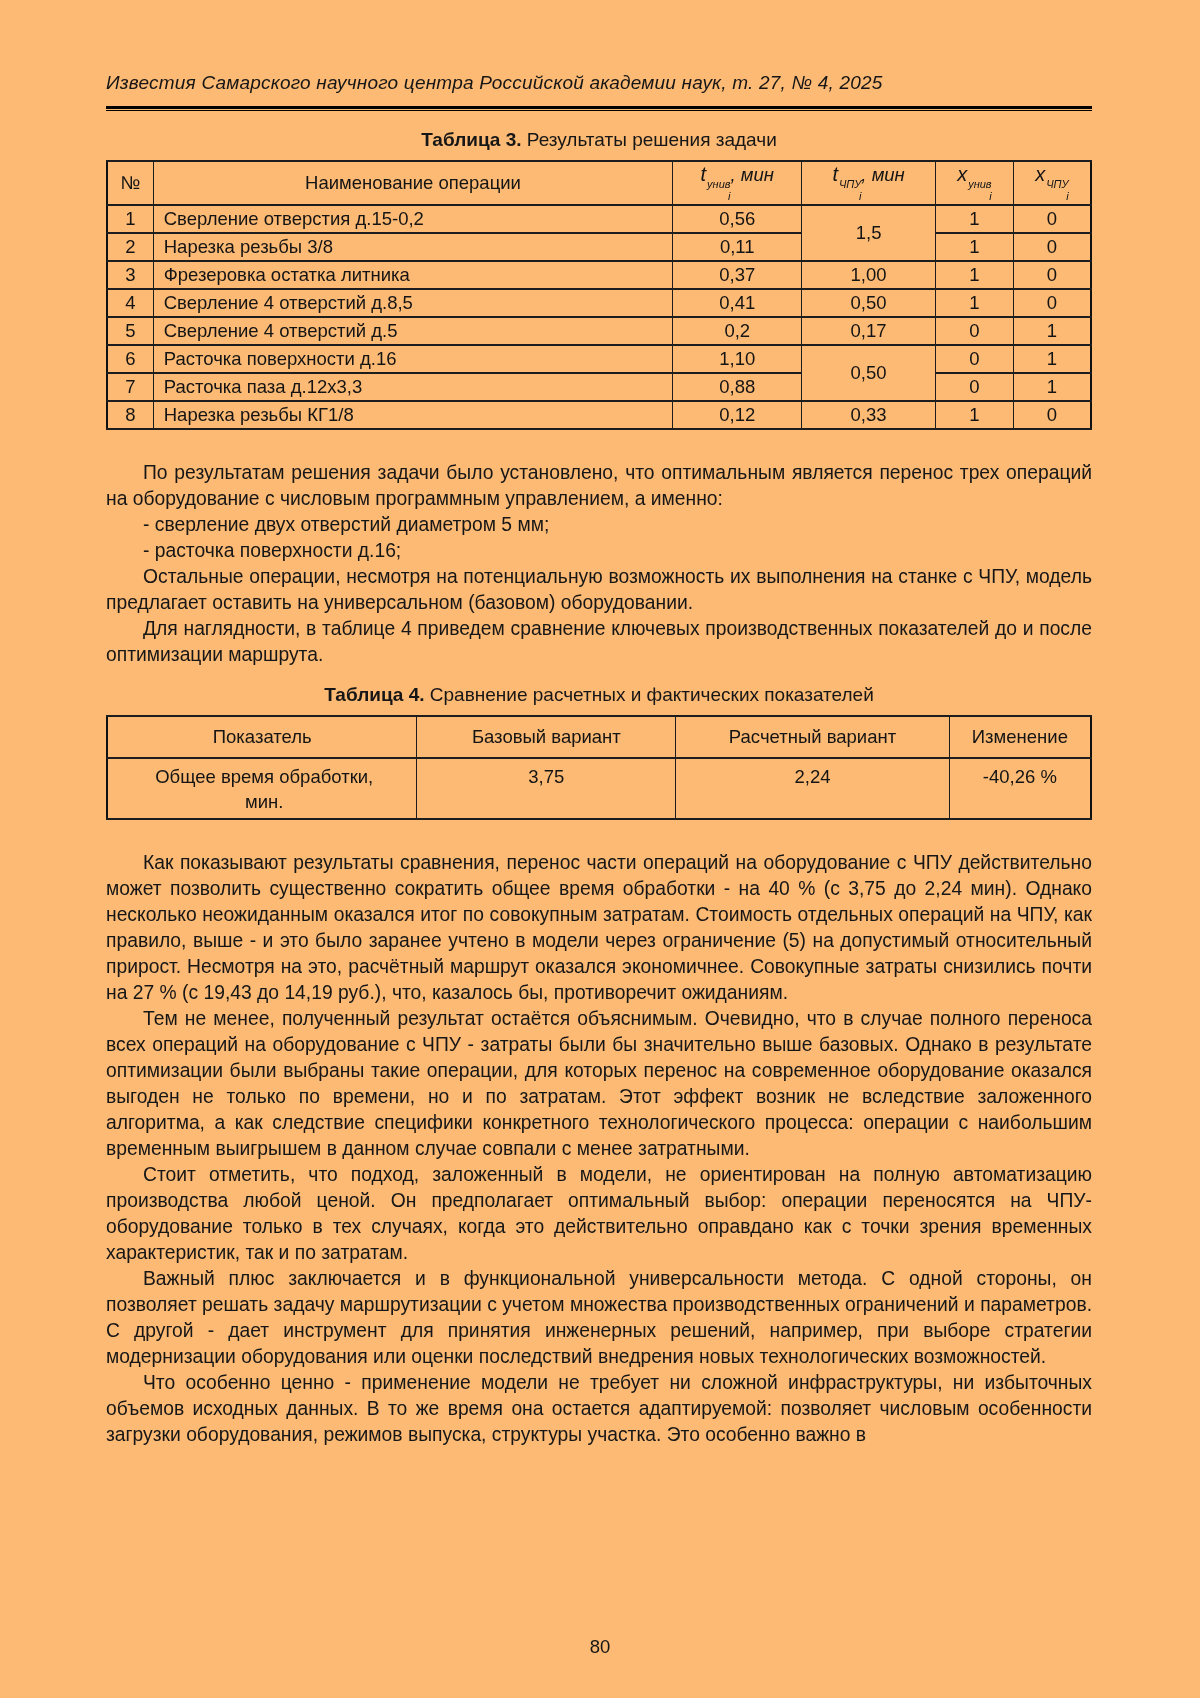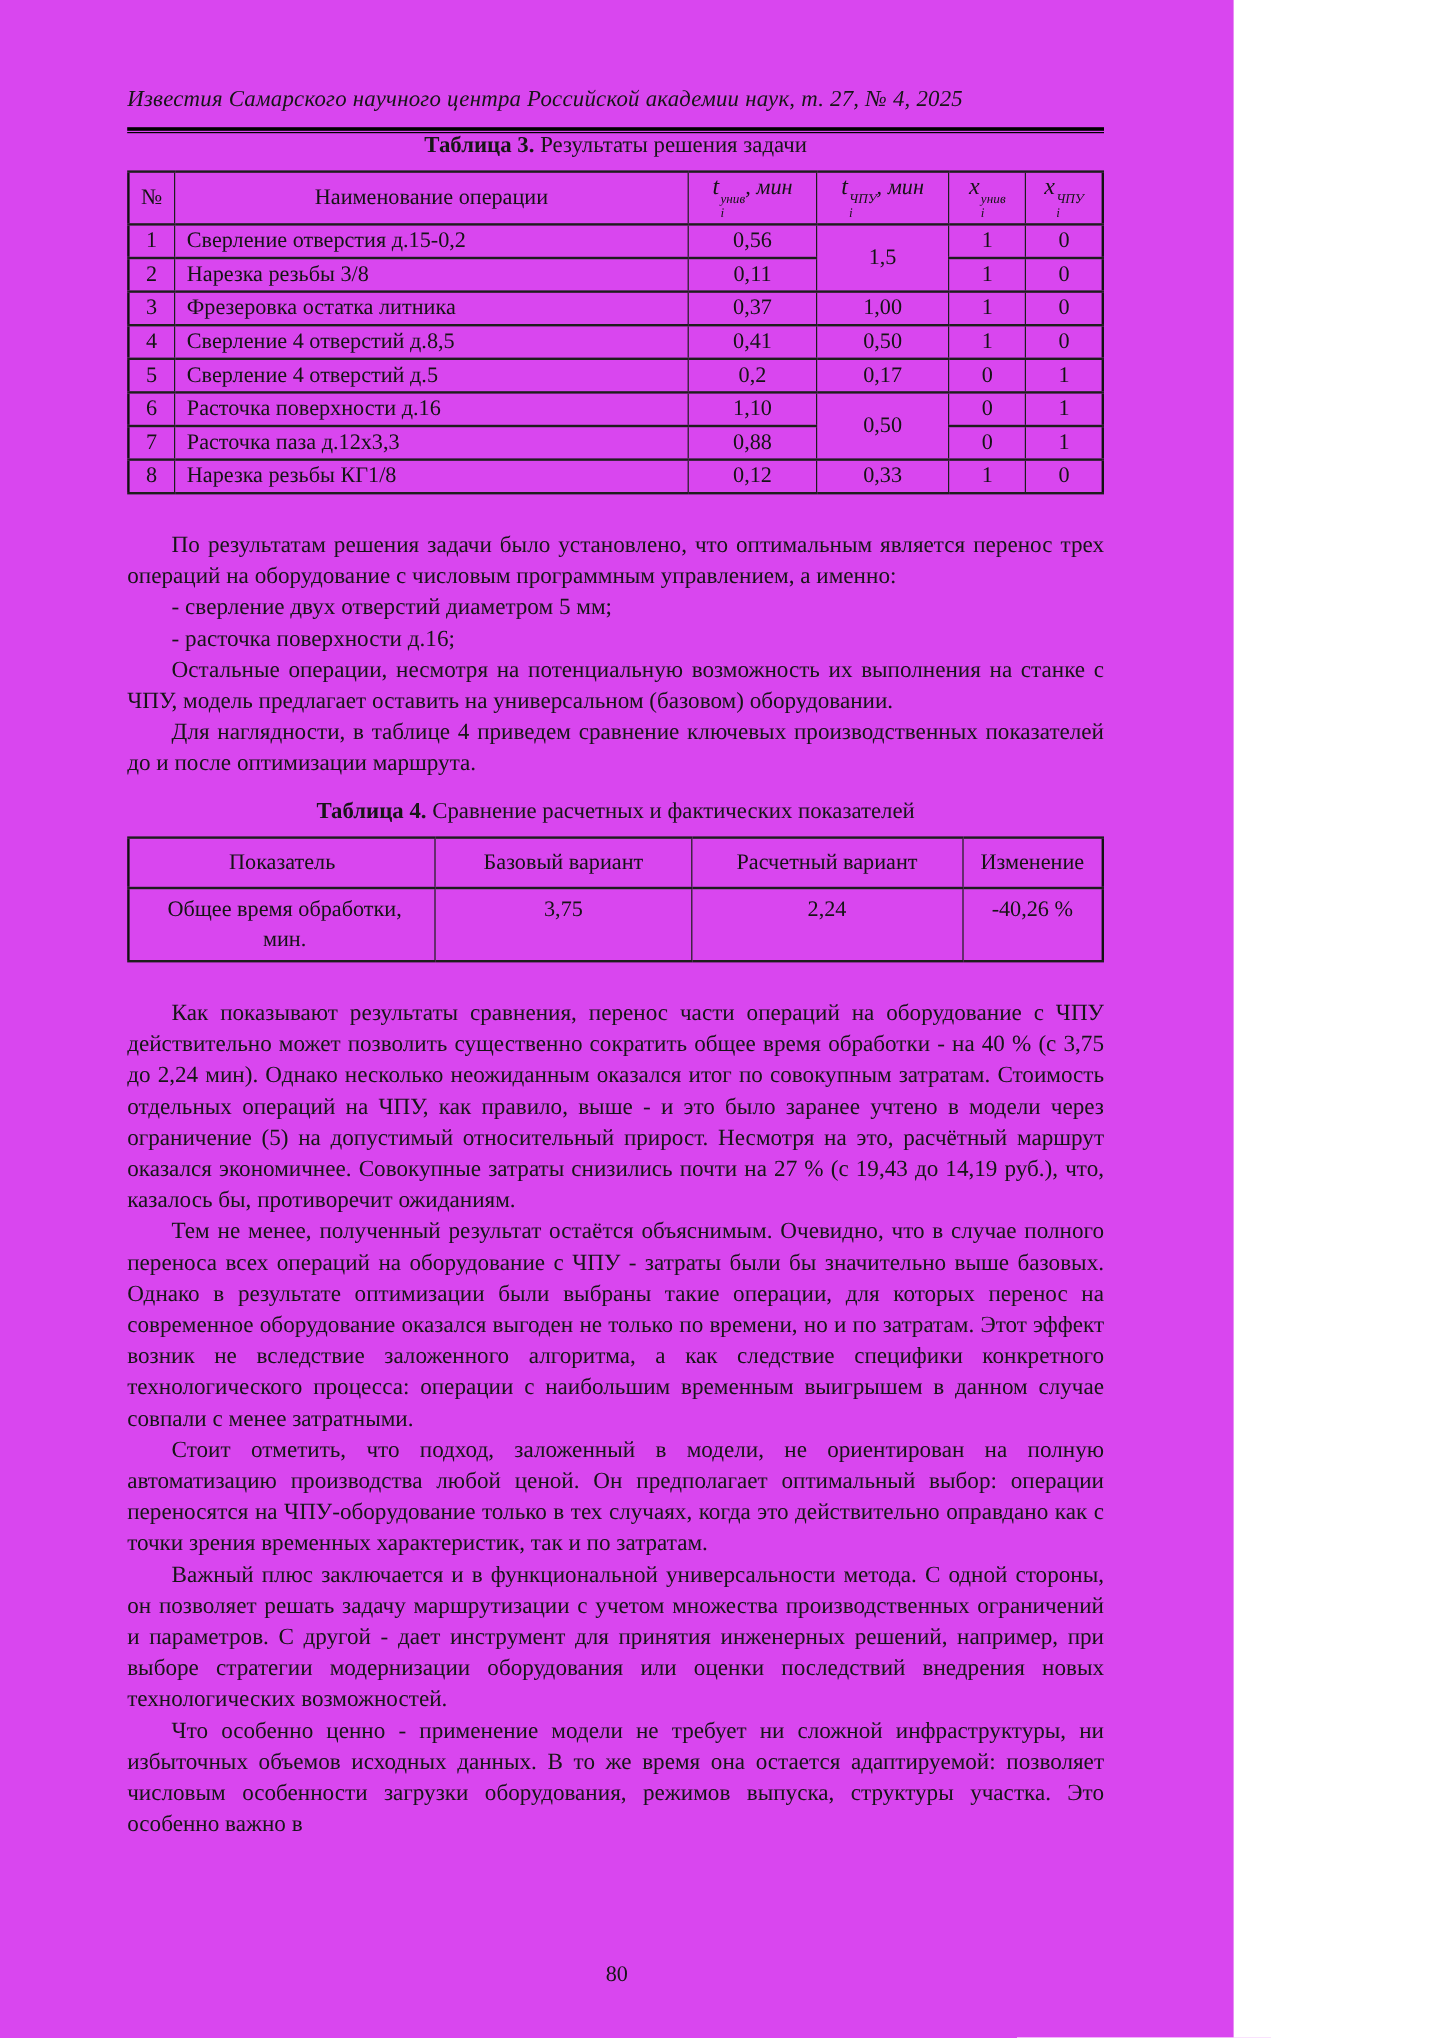--- a/index.html
+++ b/index.html
@@ -1,43 +1,44 @@
 <!DOCTYPE html>
 <html lang="ru"><head>
 <meta charset="utf-8">
 <style>
   * { box-sizing: border-box; }
   html, body { margin: 0; padding: 0; background: #ffffff; }
   .page {
     position: relative;
-    width: 1028px;
+    width: 1200px;
     height: 1698px;
-    background: #d946ef;
+    background: #fdba74;
     color: #161616;
-    font-family: Liberation Serif, serif;
+    font-family: Liberation Sans, sans-serif;
     overflow: hidden;
   }
   .content { padding: 72px 108px 0 106px; }
 
   .journal-header {
     font-style: italic;
     font-size: 19px;
     letter-spacing: 0.2px;
     white-space: nowrap;
   }
   .header-rule {
     margin-top: 12px;
     height: 5px;
     border-top: 3px solid #000;
     border-bottom: 1px solid #000;
   }
 
   .caption {
     text-align: center;
     font-size: 19px;
+    margin-top: 18px;
   }
   .caption .cap-bold { font-weight: bold; }
 
   table {
     width: 100%;
     border-collapse: collapse;
     margin-top: 9px;
     font-size: 18.5px;
     color: #141414;
   }
@@ -53,21 +54,21 @@
   .t3 td { height: 28px; }
   .t3 .name-cell { text-align: left; padding-left: 10px; }
   .t3 .merged-cell { vertical-align: middle; }
 
   
   .mexpr { white-space: nowrap; }
   .mvar { font-style: italic; font-size: 20px; }
   .supsub {
     display: inline-flex;
     flex-direction: column;
-    align-items: flex-start;
+    align-items: flex-end;
     line-height: 1.05;
     font-size: 11px;
     font-style: italic;
     vertical-align: -7px;
     margin-left: 1px;
   }
   .munit { font-style: italic; font-size: 18.5px; }
 
   .t4 th { height: 42px; font-weight: normal; border-bottom-width: 2.6px; }
   .t4 td {

